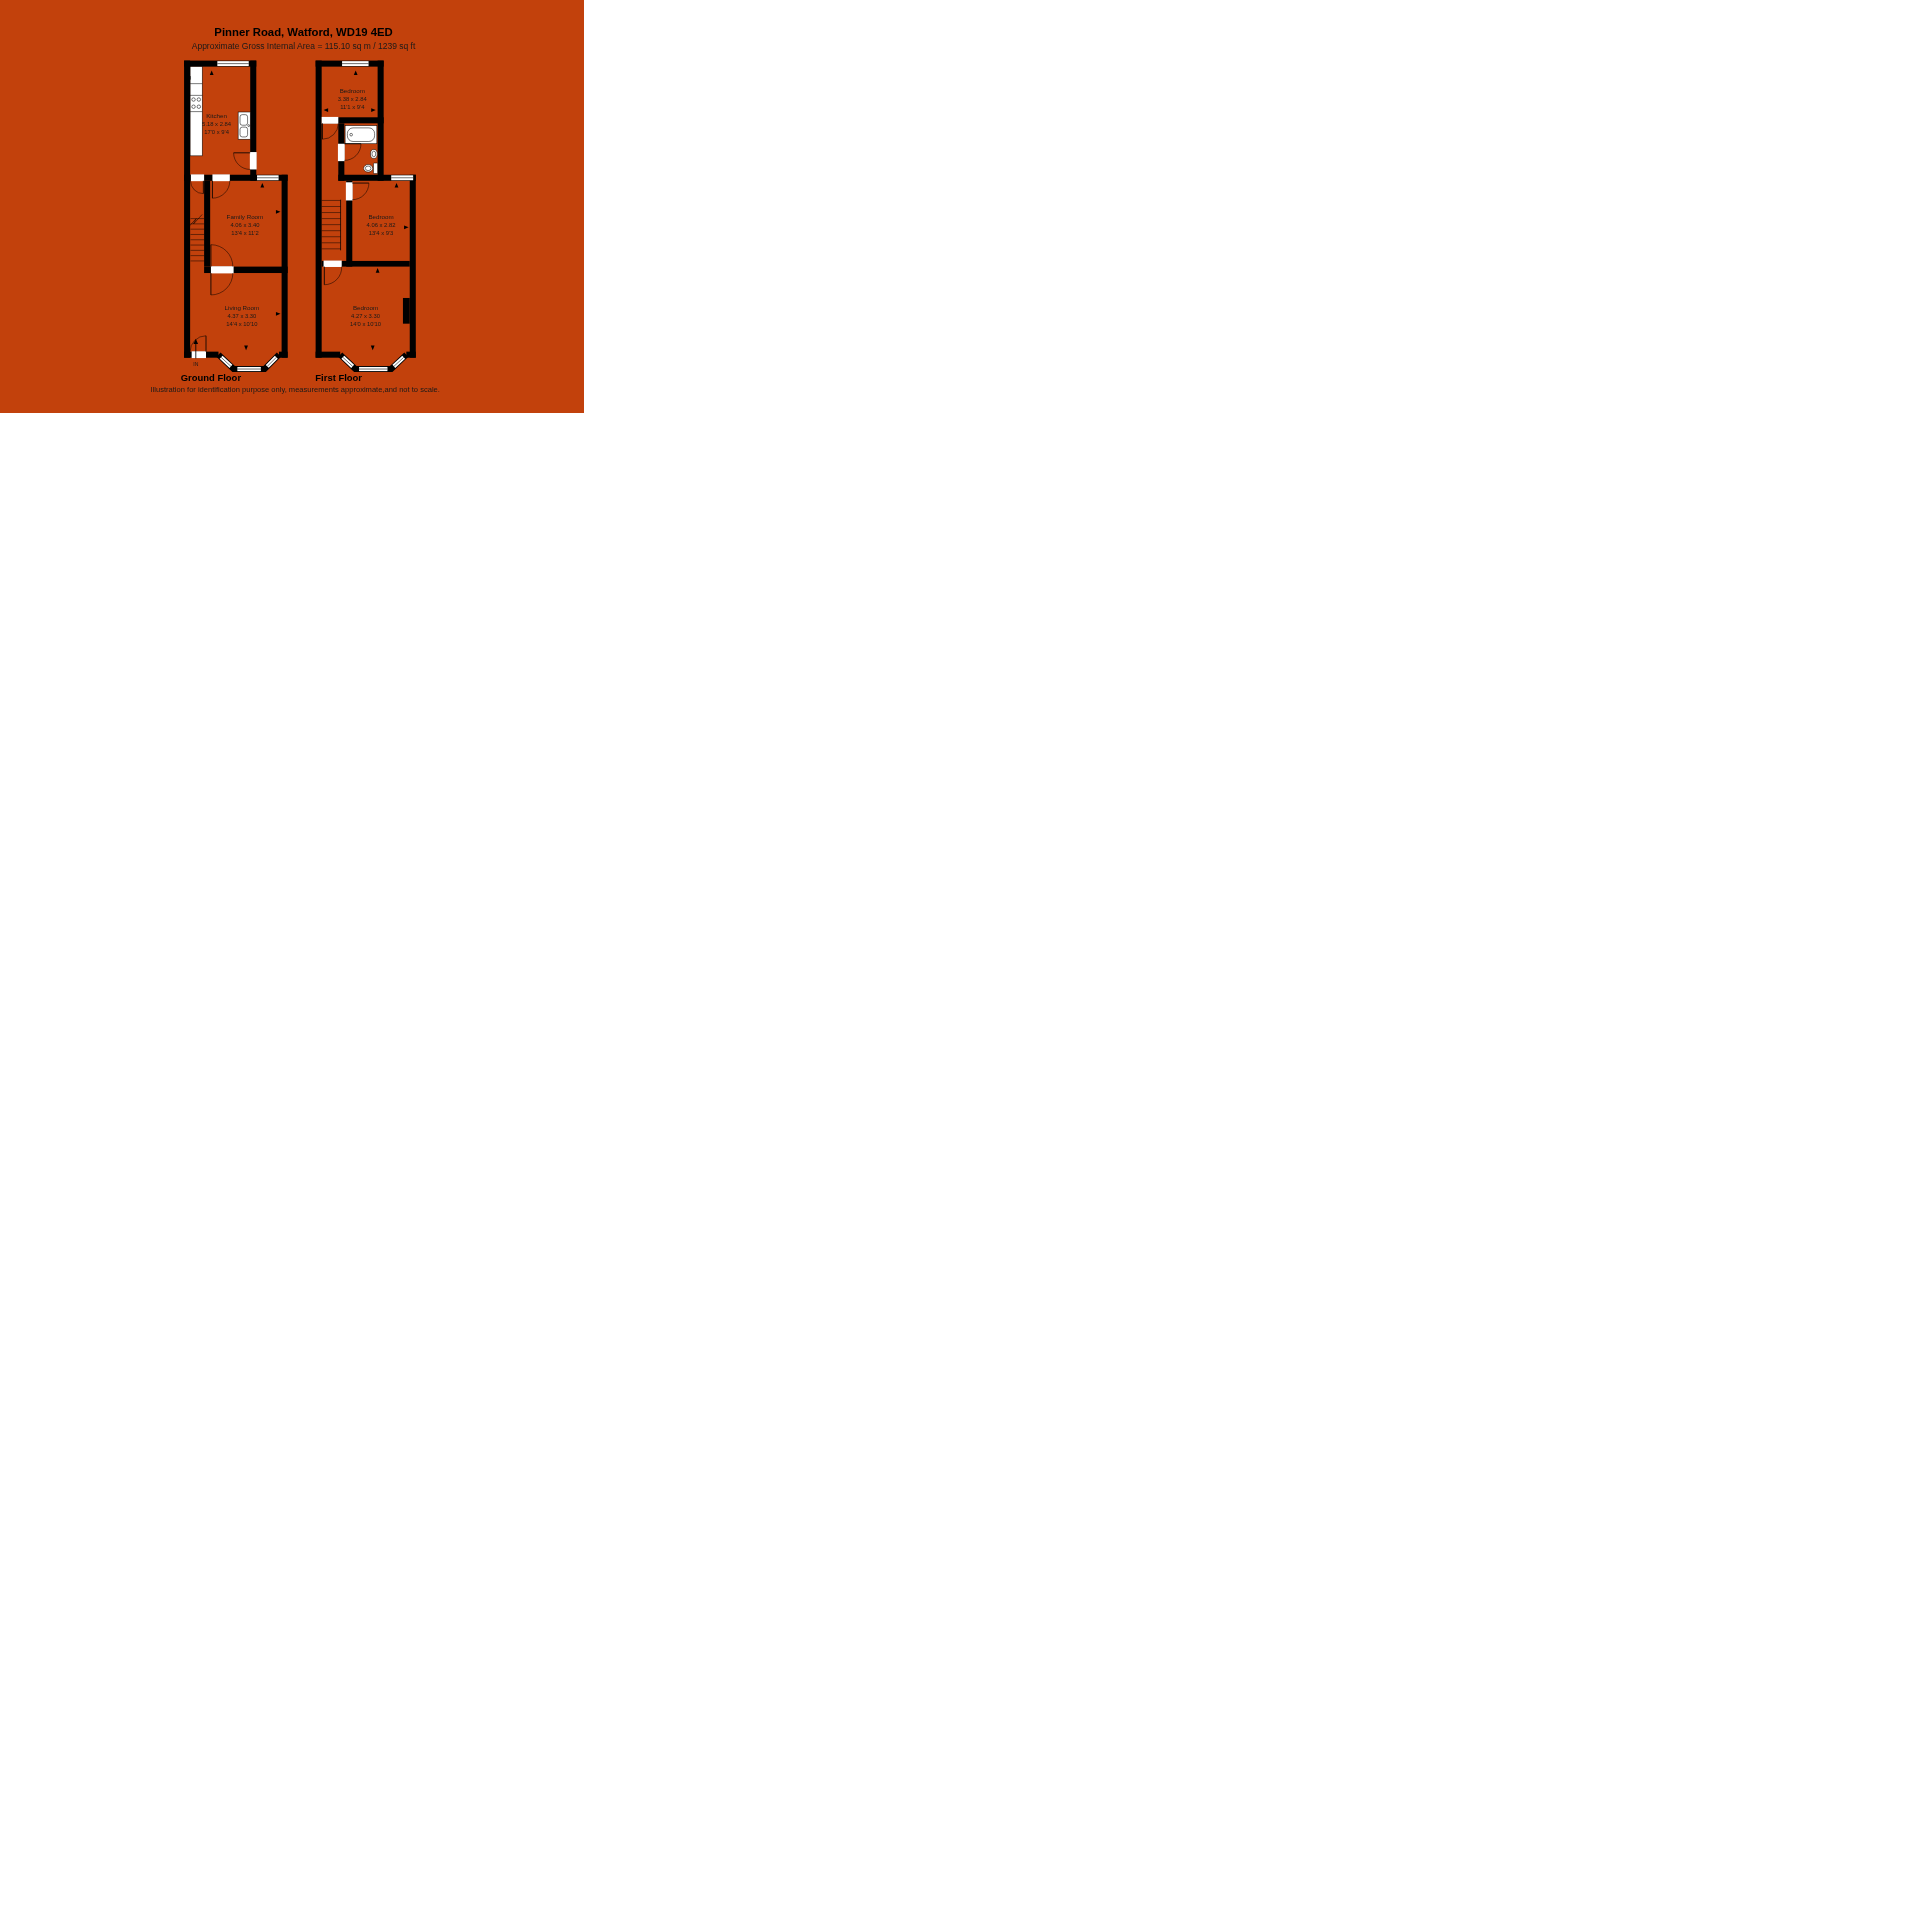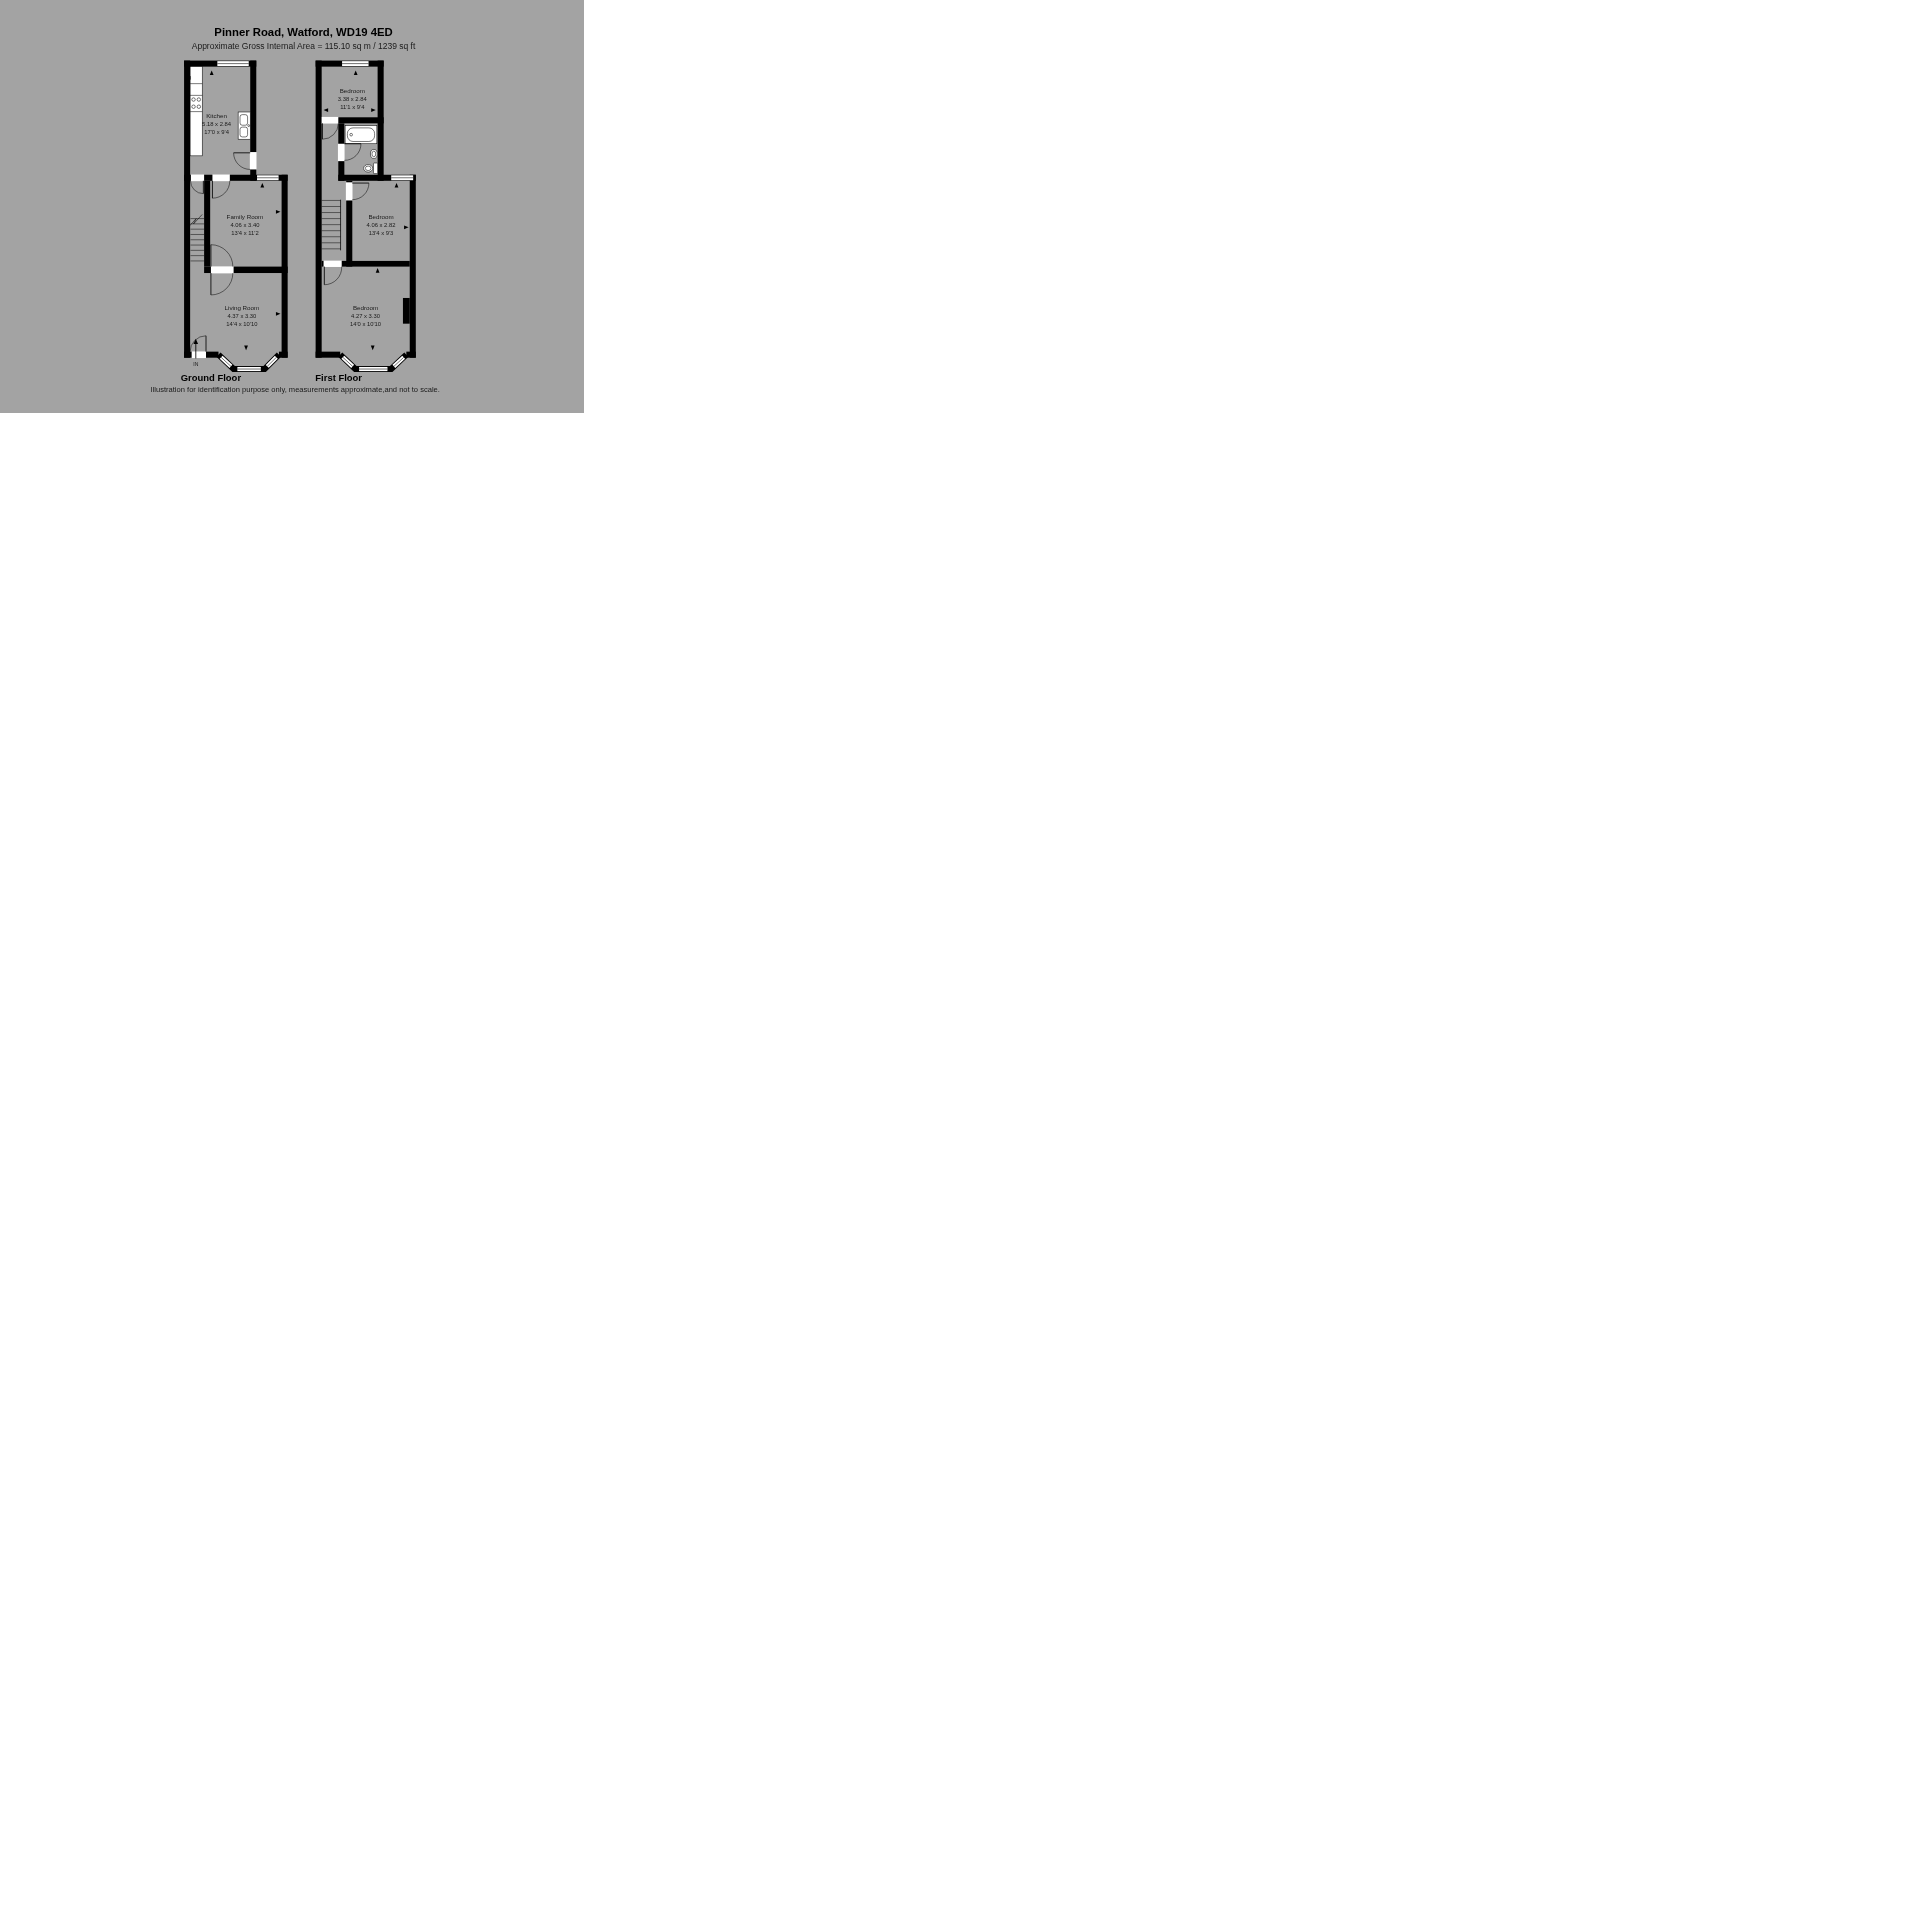--- a/index.html
+++ b/index.html
@@ -1,16 +1,16 @@
 <!DOCTYPE html>
 <html style="font-size:6.2px"><head>
 <meta charset="utf-8">
 <style>
   html,body{margin:0;padding:0;background:#ffffff;}
-  .page{width:584px;height:413px;background:#a3a3a3;position:relative;
+  .page{width:584px;height:413px;background:#c2410c;position:relative;
         font-family:"Liberation Sans",sans-serif;}
   svg{display:block;width:100%;height:100%;}
   .wall{fill:#000000;stroke:none;}
   .punch{fill:#ffffff;stroke:none;}
   .fix{fill:#ffffff;stroke:#000000;stroke-width:1.4;}
   .thin{fill:none;stroke:#000000;stroke-width:1.4;}
   .glaze{stroke:#000000;stroke-width:1.5;}
   .winwhite{stroke:#ffffff;stroke-width:11;}
   .baywall{fill:none;stroke:#000000;stroke-width:16;stroke-linejoin:miter;}
   .leaf{stroke:#000000;stroke-width:2.2;}

